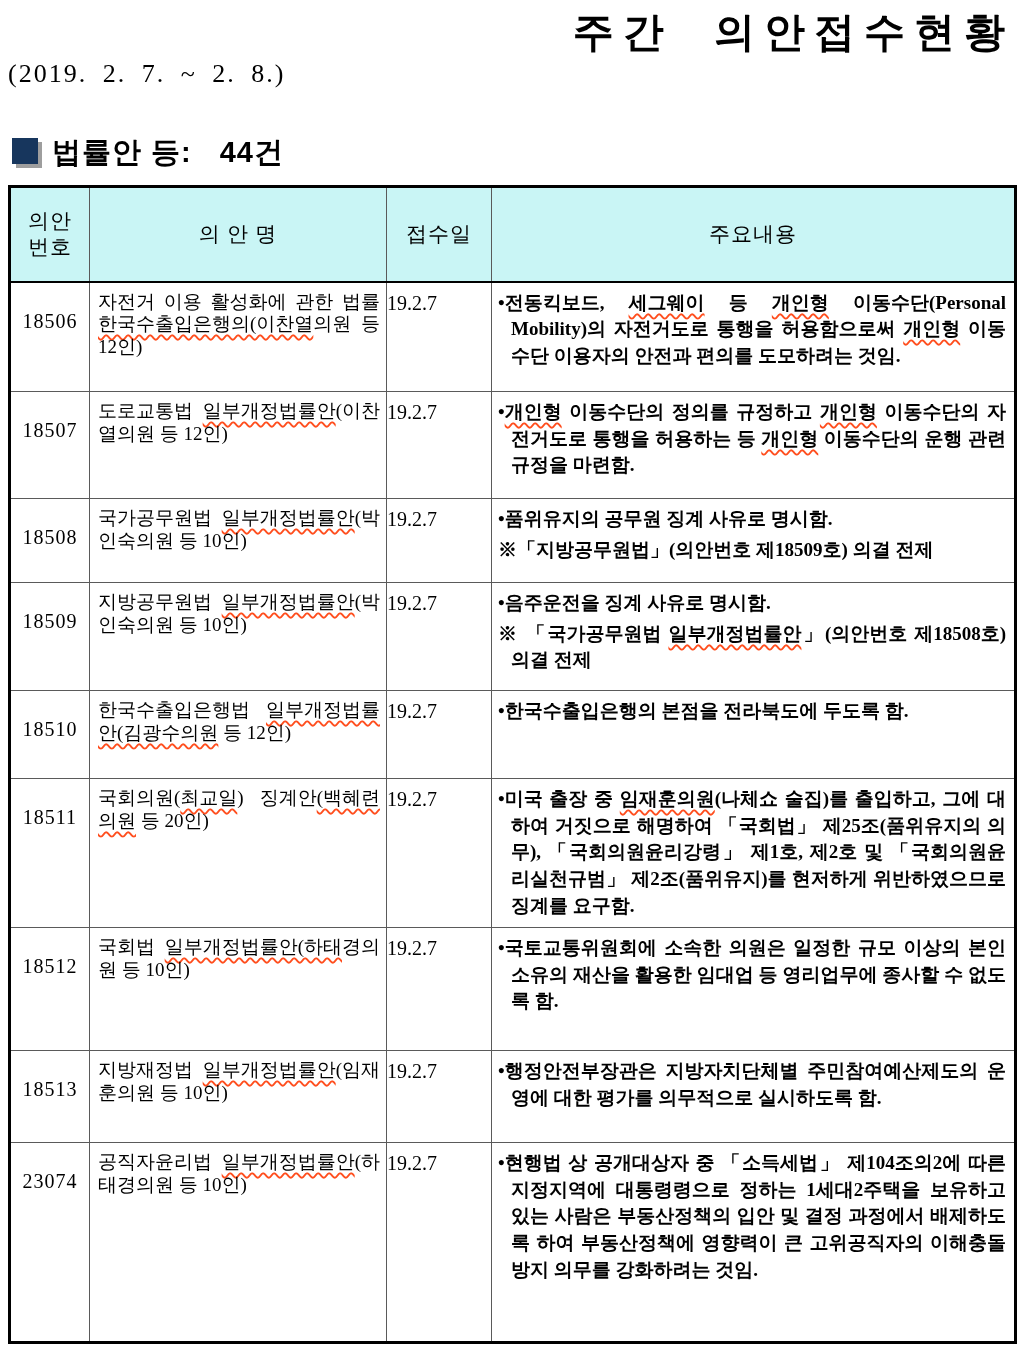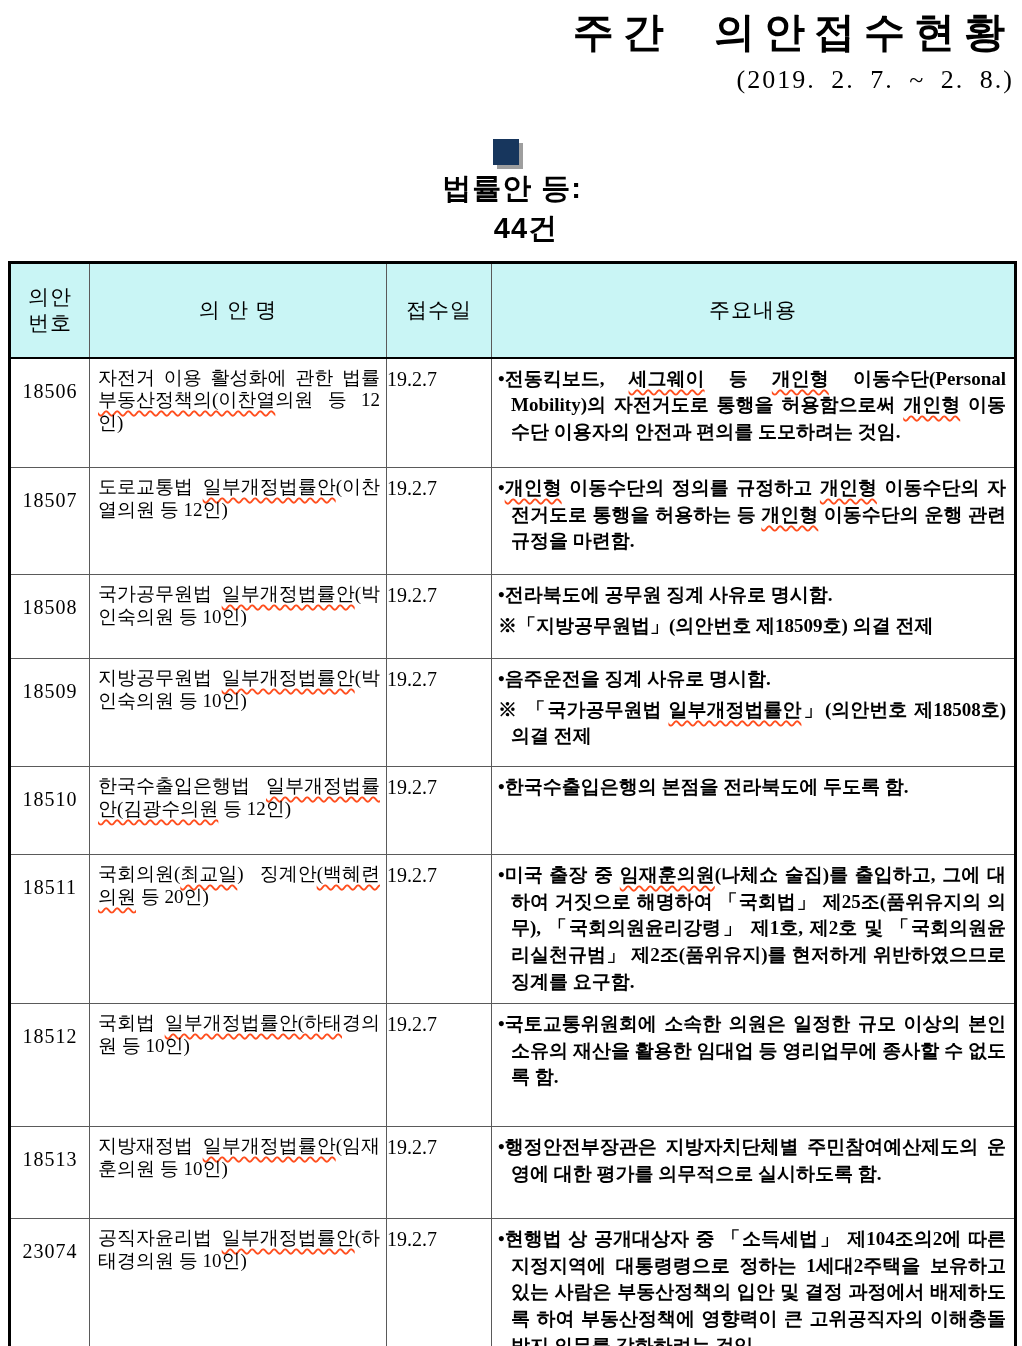--- a/index.html
+++ b/index.html
@@ -18,30 +18,30 @@
   }
   .page{width:1022px;min-height:1346px;padding:6px 8px 8px 8px;}
 
   
   .doc-title{
     margin:2px 0 0 0;text-align:right;
     font-size:41px;font-weight:700;letter-spacing:9px;word-spacing:22px;
     line-height:1.2;
   }
   .doc-subtitle{
-    text-align:right;font-size:26px;font-weight:400;
-    letter-spacing:2px;word-spacing:7px;margin-top:8px;
+    text-align:left;font-size:26px;font-weight:400;
+    letter-spacing:2px;word-spacing:7px;margin-top:2px;
   }
 
   
   .section-header{
     display:flex;align-items:center;
     margin:44px 0 12px 2px;
     font-family:"Liberation Sans","DejaVu Sans",sans-serif;
-    font-weight:800;font-size:29px;letter-spacing:1px;flex-direction:column;
+    font-weight:800;font-size:29px;letter-spacing:1px;
   }
   .sq{
     width:26px;height:26px;flex:0 0 26px;background:var(--navy);
     box-shadow:4px 4px 0 0 var(--sq-shadow);
     margin:0 14px 4px 2px;
   }
   .sec-count{margin-left:28px;}
 
   
   table.bill-table{
@@ -60,21 +60,21 @@
     font-weight:400;font-size:21px;letter-spacing:1px;
     border-bottom:2px solid var(--outer);
     white-space:pre-line;line-height:1.25;
   }
   col.c1{width:80px;}
   col.c2{width:297px;}
   col.c3{width:105px;}
   col.c4{width:524px;}
 
   td.c-no{
-    text-align:center;padding-top:21px;letter-spacing:1px;font-size:20px;
+    text-align:center;padding-top:27px;letter-spacing:1px;font-size:20px;
   }
   td.c-name{
     padding:8px 6px 8px 8px;line-height:1.18;text-align:justify;
   }
   td.c-date{
     text-align:left;padding-top:9px;font-size:20px;
   }
   td.c-sum{
     padding:7px 8px 8px 6px;line-height:1.4;text-align:justify;font-weight:bold;
   }
@@ -116,40 +116,40 @@
         <th>의안
 번호</th>
         <th>의 안 명</th>
         <th>접수일</th>
         <th>주요내용</th>
       </tr>
     </thead>
     <tbody>
         <tr style="height: 110px;">
           <td class="c-no">18506</td>
-          <td class="c-name">자전거 이용 활성화에 관한 법률 <span class="sp">부동산정책의(이찬열</span>의원 등 12인)</td>
+          <td class="c-name">자전거 이용 활성화에 관한 법률 <span class="sp">한국수출입은행의(이찬열</span>의원 등 12인)</td>
           <td class="c-date">19.2.7</td>
           <td class="c-sum">
             <div class="para bullet">•전동킥보드, <span class="sp">세그웨이</span> 등 <span class="sp">개인형</span> 이동수단(Personal Mobility)의 자전거도로 통행을 허용함으로써 <span class="sp">개인형</span> 이동수단 이용자의 안전과 편의를 도모하려는 것임.</div>
           </td>
         </tr>
         <tr style="height: 107px;">
           <td class="c-no">18507</td>
           <td class="c-name">도로교통법 <span class="sp">일부개정법률안</span>(이찬열의원 등 12인)</td>
           <td class="c-date">19.2.7</td>
           <td class="c-sum">
             <div class="para bullet">•<span class="sp">개인형</span> 이동수단의 정의를 규정하고 <span class="sp">개인형</span> 이동수단의 자전거도로 통행을 허용하는 등 <span class="sp">개인형</span> 이동수단의 운행 관련 규정을 마련함.</div>
           </td>
         </tr>
         <tr style="height: 84px;">
           <td class="c-no">18508</td>
           <td class="c-name">국가공무원법 <span class="sp">일부개정법률안</span>(박인숙의원 등 10인)</td>
           <td class="c-date">19.2.7</td>
           <td class="c-sum">
-            <div class="para bullet">•전라북도에 공무원 징계 사유로 명시함.</div>
+            <div class="para bullet">•품위유지의 공무원 징계 사유로 명시함.</div>
             <div class="para note">※「지방공무원법」(의안번호 제18509호) 의결 전제</div>
           </td>
         </tr>
         <tr style="height: 108px;">
           <td class="c-no">18509</td>
           <td class="c-name">지방공무원법 <span class="sp">일부개정법률안</span>(박인숙의원 등 10인)</td>
           <td class="c-date">19.2.7</td>
           <td class="c-sum">
             <div class="para bullet">•음주운전을 징계 사유로 명시함.</div>
             <div class="para note">※ 「국가공무원법 <span class="sp">일부개정법률안</span>」(의안번호 제18508호) 의결 전제</div>

